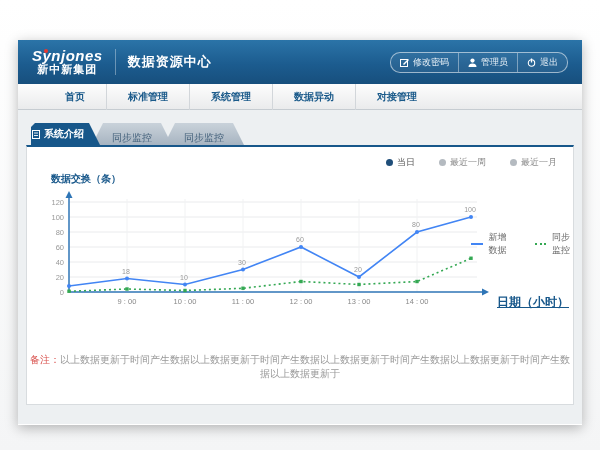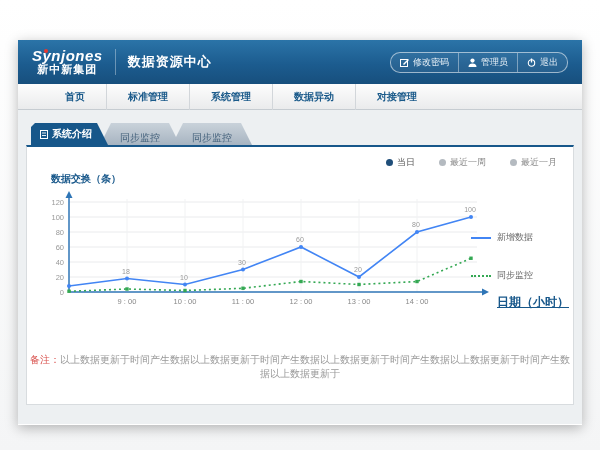--- a/index.html
+++ b/index.html
@@ -31,21 +31,21 @@
   .navbar { height:26px; background:linear-gradient(180deg,#fdfdfd,#eaebec);
     border-bottom:1px solid #c6ccd1; display:flex; align-items:flex-start; padding-left:26px; }
   .nav-item { font-size:10px; font-weight:bold; color:#1a5a8a; padding:0 21px; cursor:pointer;
     line-height:26px; position:relative; }
   .nav-item + .nav-item { border-left:1px solid #d2d6da; }
 
   
   .content { height:314px; background:#edf0f2; padding:13px 8px 0; position:relative; }
   .tabs { display:flex; height:22px; margin-left:5px; align-items:flex-end; }
   .tab { height:22px; line-height:22px; font-size:10px; cursor:pointer; position:relative; }
-  .tab.active { background:#17578a; color:#fff; padding:0 16px 0 9px; z-index:3;
+  .tab.active { background:#17578a; color:#fff; padding:0 16px 0 1px; z-index:3;
     clip-path:polygon(0 100%, 0 4px, 4px 0, calc(100% - 11px) 0, 100% 100%);
     display:flex; align-items:center; gap:4px; font-weight:bold; }
   .tab.inactive { background:linear-gradient(180deg,#c9d2da,#a7b4c1); color:#45627c;
     padding:4px 20px; margin-left:-8px; z-index:2;
     clip-path:polygon(11px 0, calc(100% - 11px) 0, 100% 100%, 0 100%); }
   .tab.inactive:last-child { z-index:1; }
   .tab-icon { width:8px; height:9px; display:block; }
 
   .panel { background:#fff; border:1px solid #d8dcdf; border-top:2px solid #17578a;
     height:260px; position:relative; }
@@ -53,21 +53,21 @@
   .radio-row { position:absolute; top:9px; right:16px; display:flex; gap:24px; align-items:center; }
   .radio-item { display:flex; align-items:center; gap:4px; font-size:9px; color:#888; cursor:pointer; }
   .radio-item.selected { color:#555; }
   .radio-dot { width:7px; height:7px; border-radius:50%; background:#b4bac0; }
   .radio-item.selected .radio-dot { background:#1f4e79; }
 
   .ylabel { position:absolute; top:25px; left:24px; font-size:10px; font-weight:bold; color:#17578a; }
   .chart-wrap { position:absolute; top:42px; left:12px; }
   .xlabel { position:absolute; left:470px; top:147px; font-size:12px; font-weight:bold; color:#17578a;text-decoration:underline; }
 
-  .legend { position:absolute; left:444px; top:84px; display:flex; flex-direction:column; gap:25px; }
+  .legend { position:absolute; left:444px; top:84px; display:flex; flex-direction:row; gap:25px; }
   .legend-row { display:flex; align-items:center; gap:6px; font-size:9px; color:#666; }
   .legend-line { width:20px; height:0; border-top:2px solid #4285f4; }
   .legend-line.dotted { border-top:2px dotted #34a853; }
 
   .note { position:absolute; top:206px; left:0; width:100%; text-align:center; font-size:10px; color:#999; }
   .note-prefix { color:#d9534f; }
 </style>
 </head>
 <body>
 

